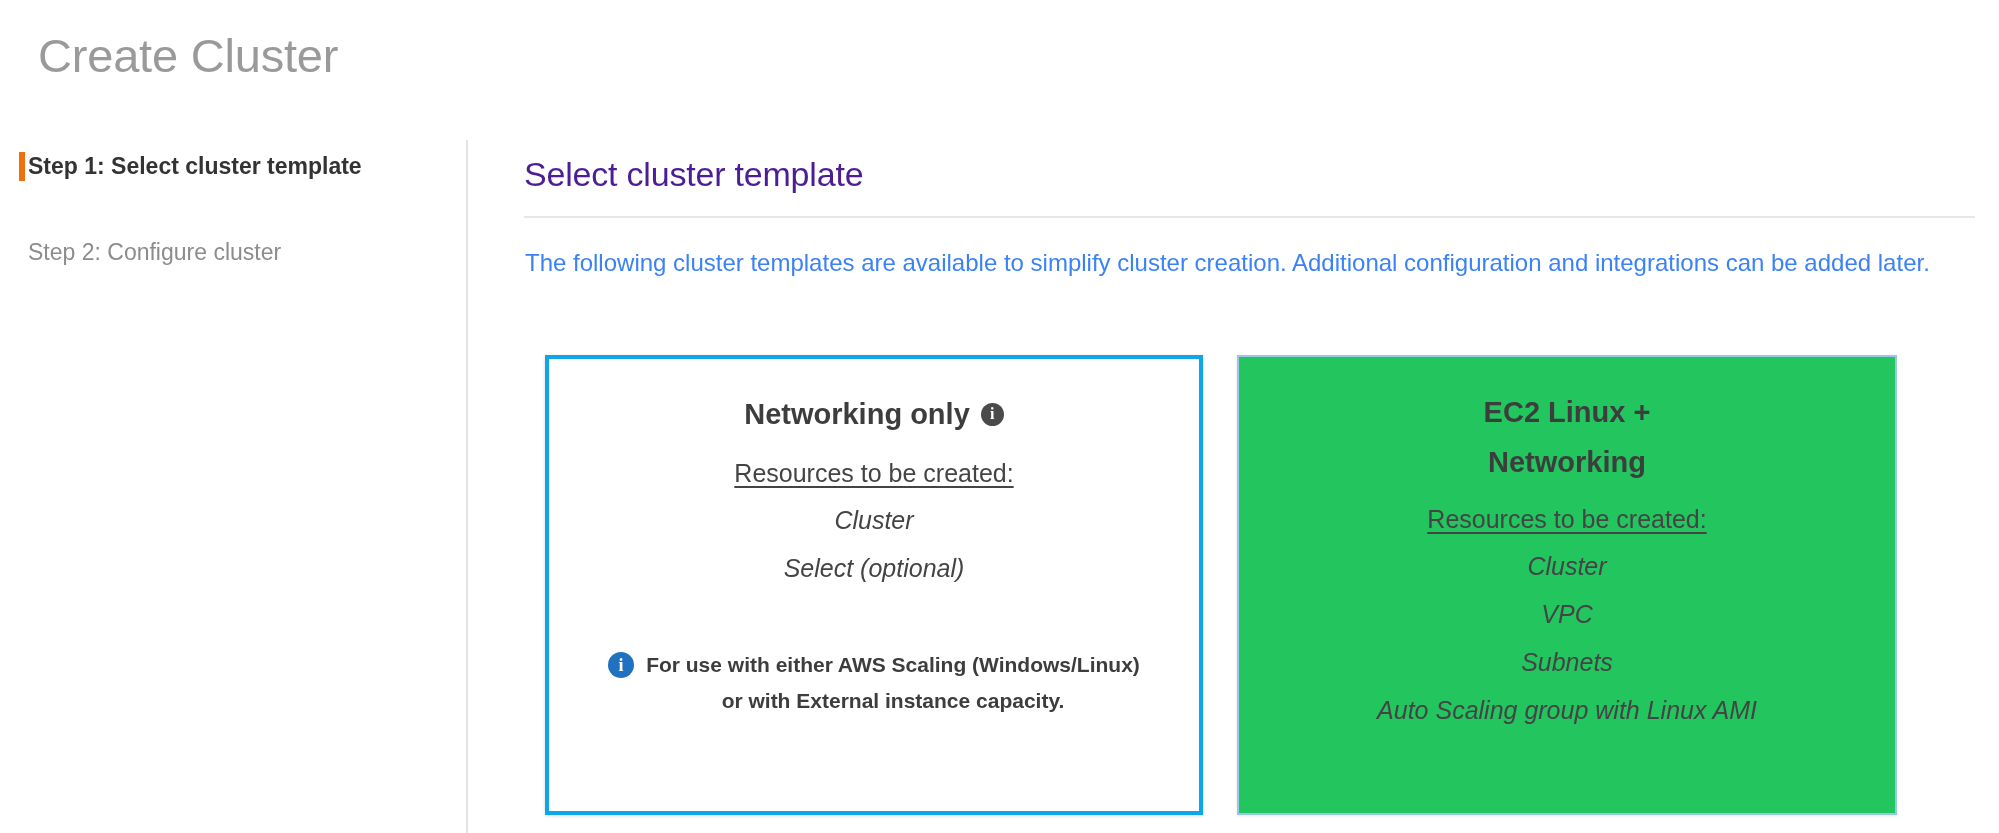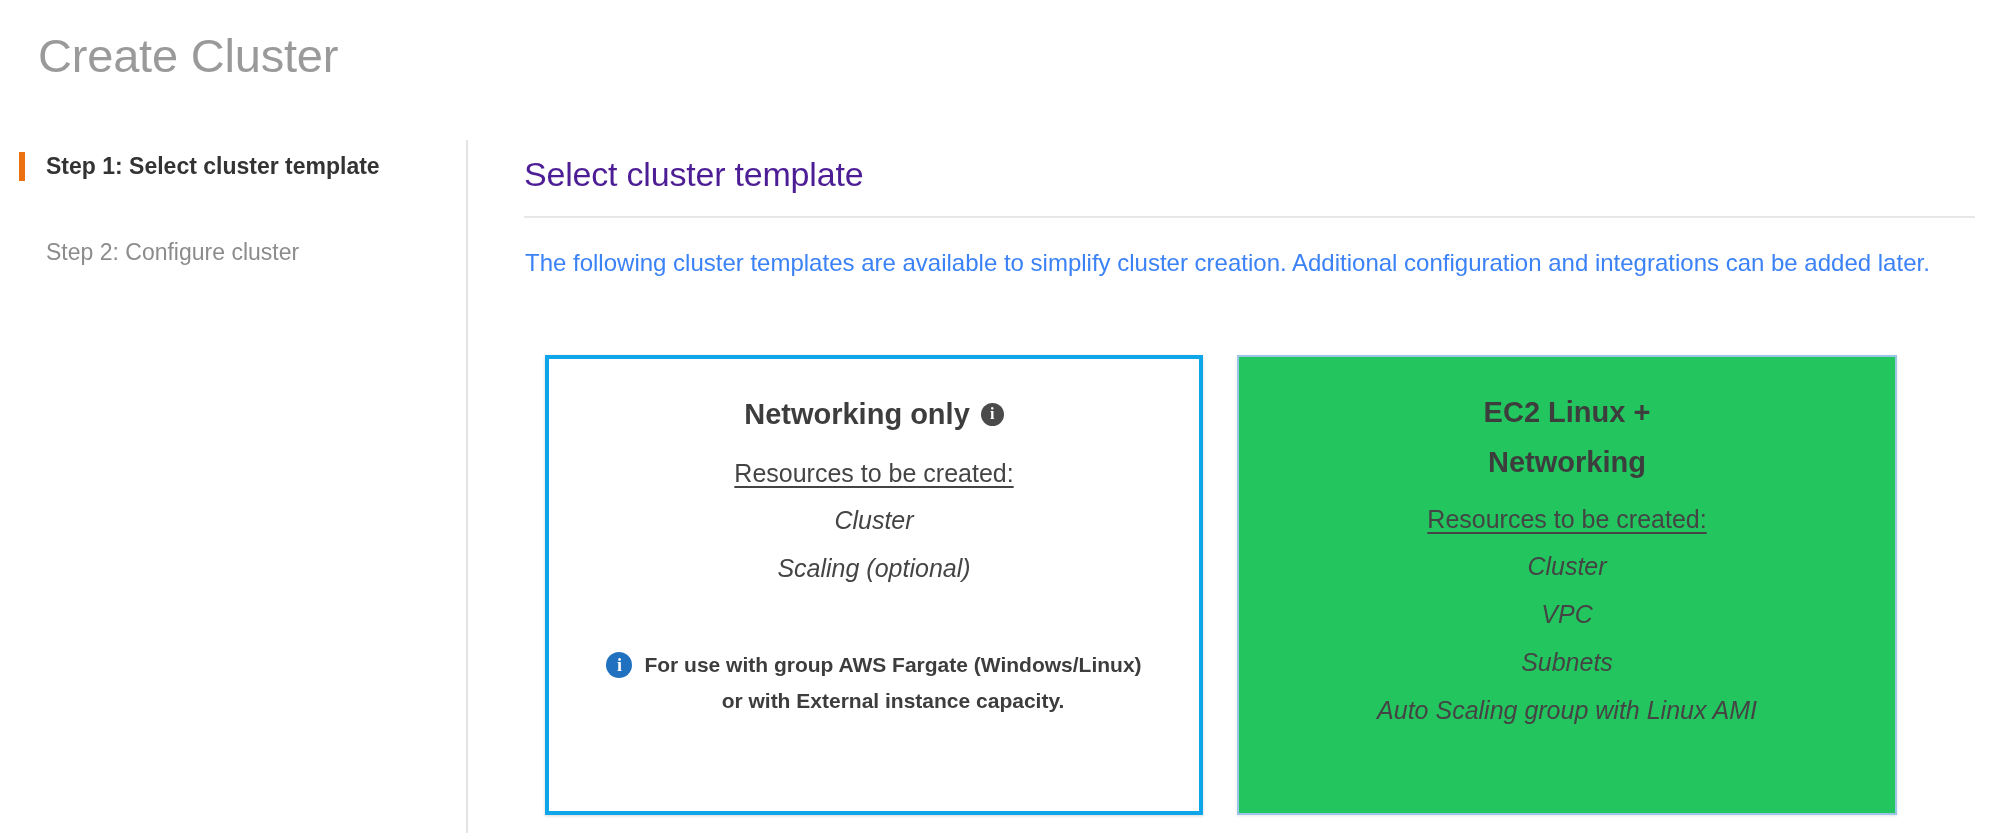--- a/index.html
+++ b/index.html
@@ -36,21 +36,21 @@
     position: absolute;
     left: 0;
     top: 140px;
     width: 468px;
     height: 693px;
     border-right: 2px solid #e4e4e4;
   }
 
   .step {
     position: relative;
-    padding-left: 46px;
+    padding-left: 28px;
     white-space: nowrap;
   }
 
   .step-1 { margin-top: 11px; }
   .step-2 { margin-top: 56px; }
 
   .step-accent {
     position: absolute;
     left: 19px;
     top: 1px;
@@ -257,26 +257,26 @@
     <div class="cards">
 
       <div class="card card-1">
         <div class="card-title">
           <span>Networking only</span>
           <span class="info-icon-dark">i</span>
         </div>
         <div class="resources-heading">Resources to be created:</div>
         <ul class="resource-list">
           <li class="resource-item">Cluster</li>
-          <li class="resource-item">Scaling (optional)</li>
+          <li class="resource-item">Select (optional)</li>
         </ul>
         <div class="card-note">
           <span class="info-icon-blue">i</span>
           <span>
-            <span class="card-note-text">For use with group AWS Fargate (Windows/Linux)</span>
+            <span class="card-note-text">For use with either AWS Scaling (Windows/Linux)</span>
             <span class="card-note-text">or with External instance capacity.</span>
           </span>
         </div>
       </div>
 
       <div class="card card-2">
         <div class="card-title">
           <span class="card-note-text">EC2 Linux +</span>
           <span class="card-note-text">Networking</span>
         </div>

